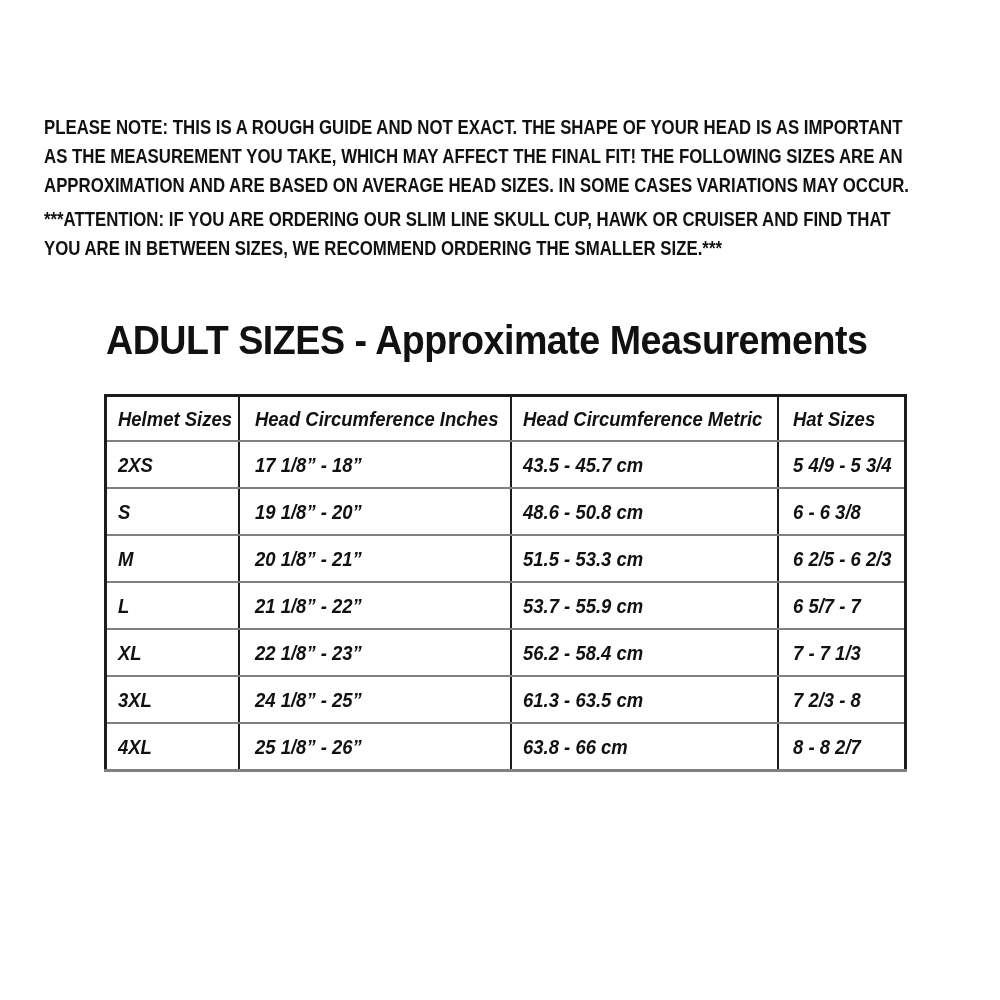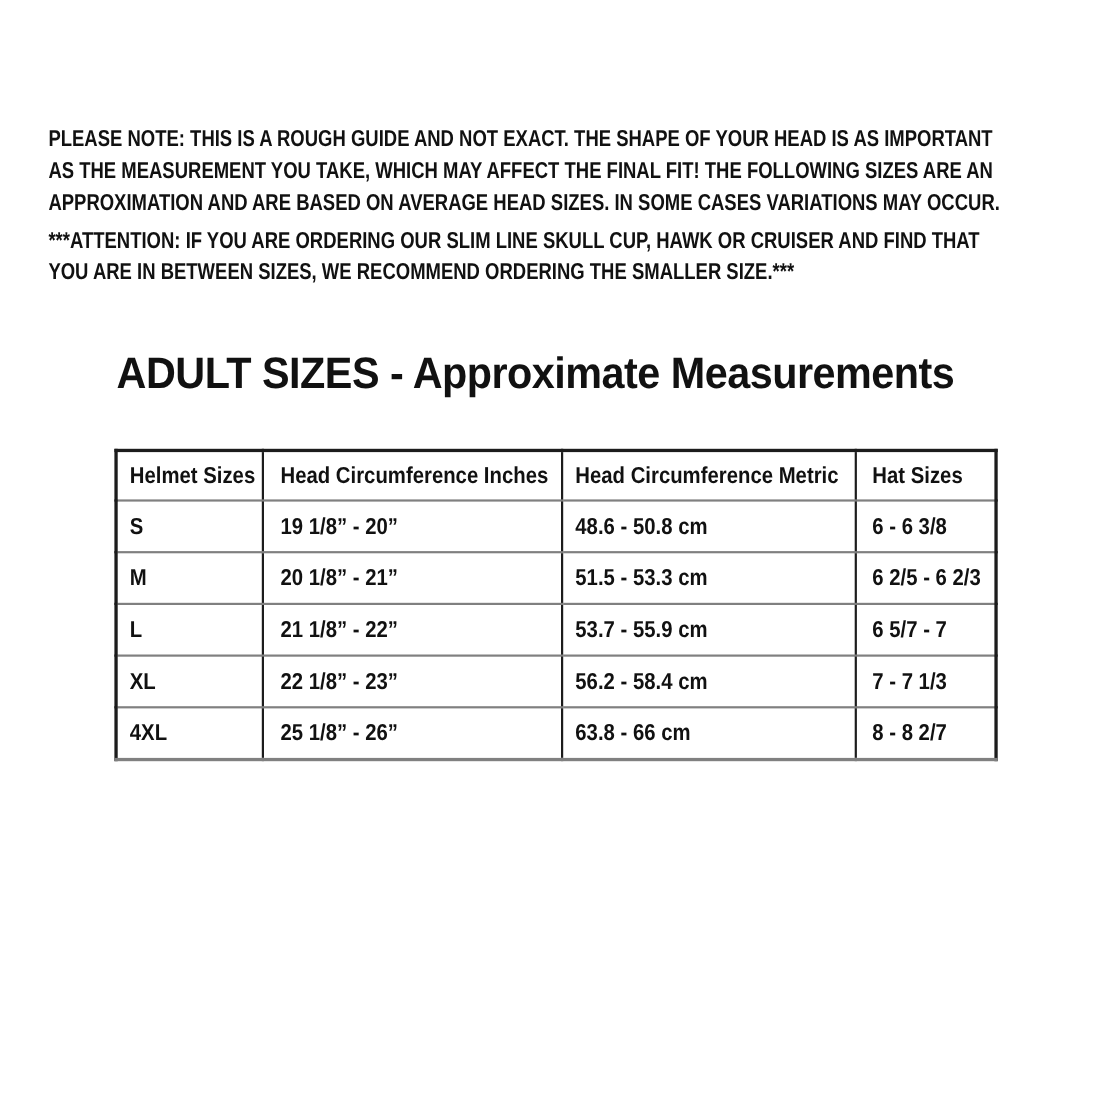--- a/index.html
+++ b/index.html
@@ -39,28 +39,29 @@
     font-size: 40px;
     font-weight: 700;
     letter-spacing: -0.5px;
     white-space: nowrap;
     transform: scaleX(0.94);
     transform-origin: 0 50%;
   }
   table.size-table {
     position: absolute;
     left: 104px;
-    top: 408px;
+    top: 394px;
     width: 800px;
     table-layout: fixed;
     border-collapse: collapse;
     border-top: 3px solid #1c1c1c;
     border-left: 3px solid #1c1c1c;
     border-right: 3px solid #1c1c1c;
     border-bottom: 3px solid #808080;
+    font-style: italic;
   }
   table.size-table th, table.size-table td {
     border-left: 2px solid #1c1c1c;
     border-right: 2px solid #1c1c1c;
     border-top: 2px solid #808080;
     border-bottom: 2px solid #808080;
     text-align: left;
     vertical-align: middle;
     font-weight: 700;
     font-size: 21px;
@@ -109,20 +110,26 @@
   <thead>
     <tr>
       <th class="c0"><span class="cond">Helmet Sizes</span></th>
       <th class="c1"><span class="cond">Head Circumference Inches</span></th>
       <th class="c2"><span class="cond">Head Circumference Metric</span></th>
       <th class="c3"><span class="cond">Hat Sizes</span></th>
     </tr>
   </thead>
   <tbody>
       <tr>
+        <td class="c0"><span class="cond">2XS</span></td>
+        <td class="c1"><span class="cond">17 1/8” - 18”</span></td>
+        <td class="c2"><span class="cond">43.5 - 45.7 cm</span></td>
+        <td class="c3"><span class="cond">5 4/9 - 5 3/4</span></td>
+      </tr>
+      <tr>
         <td class="c0"><span class="cond">S</span></td>
         <td class="c1"><span class="cond">19 1/8” - 20”</span></td>
         <td class="c2"><span class="cond">48.6 - 50.8 cm</span></td>
         <td class="c3"><span class="cond">6 - 6 3/8</span></td>
       </tr>
       <tr>
         <td class="c0"><span class="cond">M</span></td>
         <td class="c1"><span class="cond">20 1/8” - 21”</span></td>
         <td class="c2"><span class="cond">51.5 - 53.3 cm</span></td>
         <td class="c3"><span class="cond">6 2/5 - 6 2/3</span></td>
@@ -133,19 +140,25 @@
         <td class="c2"><span class="cond">53.7 - 55.9 cm</span></td>
         <td class="c3"><span class="cond">6 5/7 - 7</span></td>
       </tr>
       <tr>
         <td class="c0"><span class="cond">XL</span></td>
         <td class="c1"><span class="cond">22 1/8” - 23”</span></td>
         <td class="c2"><span class="cond">56.2 - 58.4 cm</span></td>
         <td class="c3"><span class="cond">7 - 7 1/3</span></td>
       </tr>
       <tr>
+        <td class="c0"><span class="cond">3XL</span></td>
+        <td class="c1"><span class="cond">24 1/8” - 25”</span></td>
+        <td class="c2"><span class="cond">61.3 - 63.5 cm</span></td>
+        <td class="c3"><span class="cond">7 2/3 - 8</span></td>
+      </tr>
+      <tr>
         <td class="c0"><span class="cond">4XL</span></td>
         <td class="c1"><span class="cond">25 1/8” - 26”</span></td>
         <td class="c2"><span class="cond">63.8 - 66 cm</span></td>
         <td class="c3"><span class="cond">8 - 8 2/7</span></td>
       </tr>
     </tbody>
 </table>
 
 </body></html>

